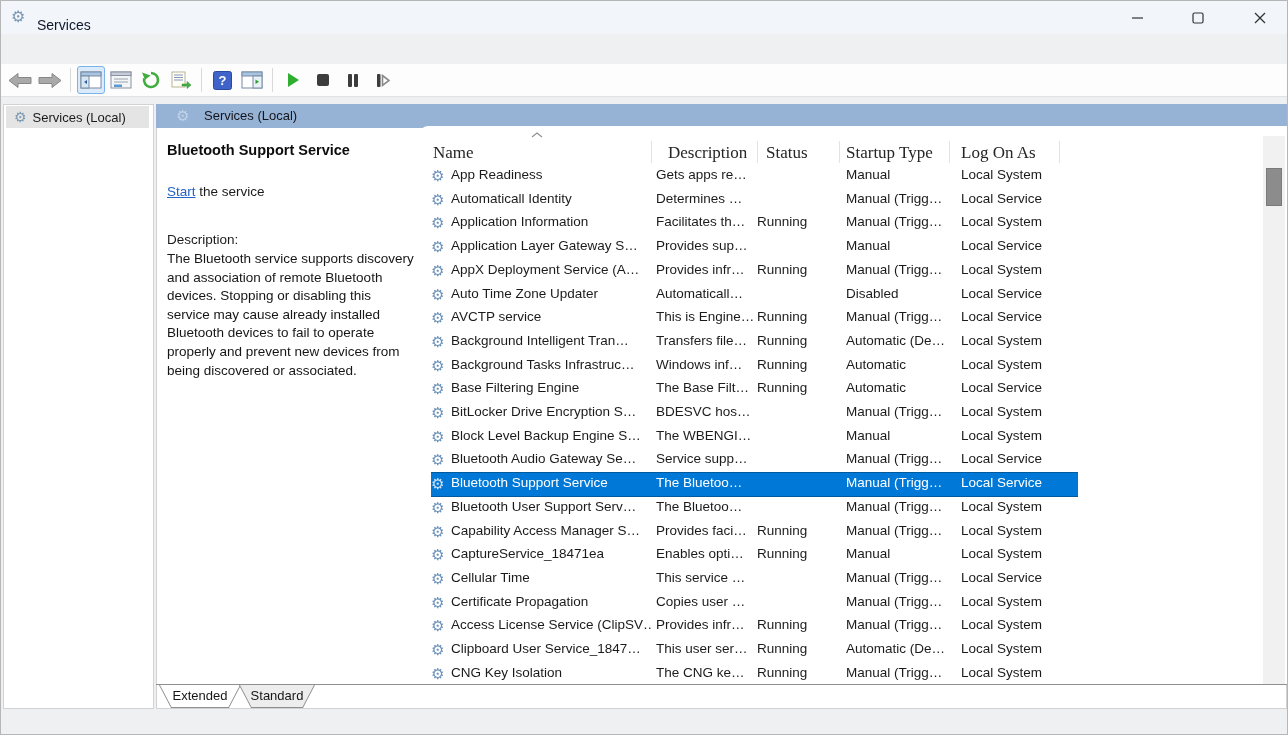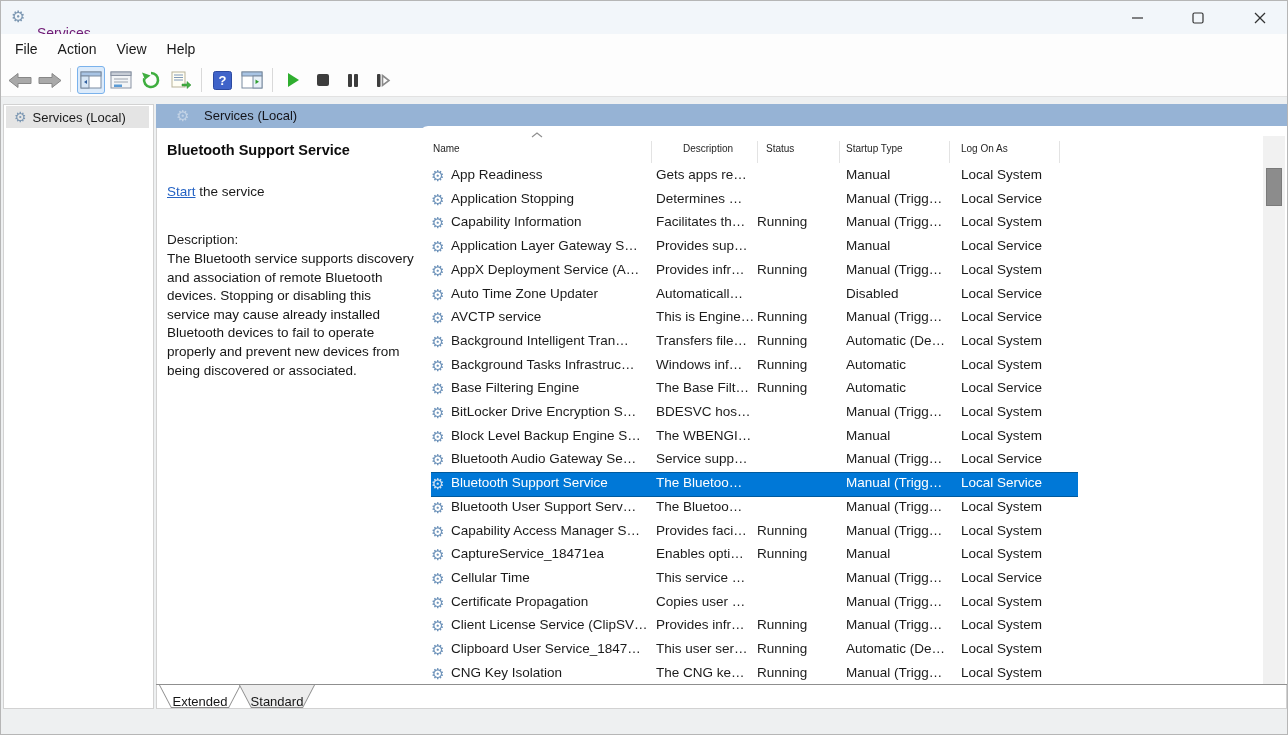--- a/index.html
+++ b/index.html
@@ -2,21 +2,21 @@
 <html><head>
 <meta charset="utf-8">
 <style>
   html,body{margin:0;padding:0;}
   body{font-family:"Liberation Sans",sans-serif;-webkit-font-smoothing:antialiased;}
   #stage{position:relative;width:1288px;height:735px;background:#eef0f1;overflow:hidden;
          border:1px solid #b6b6b6;box-sizing:border-box;color:#1b1b1b;}
   
   .titlebar{position:absolute;left:0;top:0;width:1288px;height:33px;background:#f2f6fa;}
   .app-icon{position:absolute;left:10px;top:7px;font-size:16px;line-height:18px;color:#7d98b3;}
-  .title-text{position:absolute;left:36px;top:24px;font-size:14px;color:#701a75;}
+  .title-text{position:absolute;left:36px;top:16px;font-size:14px;color:#0f172a;}
   .win-btn{position:absolute;top:0;width:46px;height:33px;display:flex;align-items:center;justify-content:center;}
   .win-min{left:1114px;}.win-max{left:1174px;}.win-close{left:1236px;}
   
   .menubar{position:absolute;left:0;top:33px;width:1288px;height:30px;background:#fdfdfd;display:flex;align-items:center;padding-left:4px;box-sizing:border-box;}
   .menu-item{font-size:14px;color:#191919;padding:4px 10px;}
   
   .toolbar{position:absolute;left:0;top:63px;width:1288px;height:33px;background:#fdfdfd;border-bottom:1px solid #e2e2e2;display:flex;align-items:center;padding-left:4px;box-sizing:border-box;}
   .tool-btn{height:28px;min-width:28px;display:flex;align-items:center;justify-content:center;margin:0 1px;border:1px solid transparent;border-radius:3px;box-sizing:border-box;}
   .tool-btn.active{background:#dcebfb;border-color:#7ab2ec;}
   .tool-sep{width:1px;height:24px;background:#d9d9d9;margin:0 5px;}
@@ -31,21 +31,21 @@
   .band-title{position:absolute;left:48px;top:4px;font-size:13px;color:#14141a;}
   .list-surface{position:absolute;left:418px;top:125px;width:868px;height:558px;background:#ffffff;border-top-left-radius:9px;}
   
   .detail-title{position:absolute;left:166px;top:141px;width:250px;font-size:14.5px;font-weight:bold;color:#0d0d0d;}
   .start-line{position:absolute;left:166px;top:183px;font-size:13.5px;}
   .start-link{color:var(--link,#2563c4);text-decoration:underline;}
   .desc-label{position:absolute;left:166px;top:231px;font-size:13.5px;text-align:center;}
   .desc-text{position:absolute;left:166px;top:249px;width:250px;font-size:13.5px;line-height:18.6px;color:#161616;}
   
   .sort-caret{position:absolute;left:530px;top:131px;}
-  .col-label{position:absolute;top:142px;font-size:10px;color:#262626;white-space:nowrap;}
+  .col-label{position:absolute;top:142px;font-size:17px;color:#262626;white-space:nowrap;font-family:Liberation Serif, serif;}
   .hdr-sep{position:absolute;top:140px;width:1px;height:22px;background:#e3e3e3;}
   .hdr-hit{position:absolute;top:136px;height:27px;}
   
   .rows{position:absolute;left:430px;top:164px;width:647px;height:519px;overflow:hidden;}
   .row{position:absolute;left:0;width:647px;height:23px;font-size:13.5px;white-space:nowrap;}
   .row span{position:absolute;top:2px;overflow:hidden;text-overflow:clip;}
   .row .svc-icon{left:0;width:18px;top:1px;font-size:15px;line-height:20px;color:#6e93ba;}
   .row .c-name{left:20px;width:200px;}
   .row .c-desc{left:225px;width:102px;}
   .row .c-status{left:326px;width:75px;}
@@ -56,21 +56,21 @@
   
   .vscroll{position:absolute;left:1262px;top:135px;width:22px;height:548px;background:#f1f1f1;}
   .vthumb{position:absolute;left:3px;top:32px;width:16px;height:38px;background:#8c8c8c;border:1px solid #7a7a7a;box-sizing:border-box;}
   
   .tabline{position:absolute;left:155px;top:683px;width:1131px;height:1px;background:#8f8f8f;}
   .tab{position:absolute;top:684px;height:23px;}
   .tab .shape{position:absolute;inset:0;background:#8f8f8f;clip-path:polygon(0 0,100% 0,calc(100% - 12px) 100%,12px 100%);}
   .tab .fill{position:absolute;left:1px;right:1px;top:0;bottom:1px;clip-path:polygon(0 0,100% 0,calc(100% - 11.5px) 100%,11.5px 100%);}
   .tab.active .fill{background:#ffffff;}
   .tab.inactive .fill{background:#ededed;}
-  .tab .lbl{position:absolute;width:100%;top:9px;text-align:center;font-size:13px;color:#161616;}
+  .tab .lbl{position:absolute;width:100%;top:3px;text-align:center;font-size:13px;color:#161616;}
   .tab-extended{left:158px;width:82px;}
   .tab-standard{left:238px;width:76px;}
 </style>
 </head>
 <body>
 
 <div id="stage" style="--sel: #0078d7; --band: #96b3d5; --link: #2563c4;">
 
   <div class="titlebar">
     <span class="app-icon">⚙</span>
@@ -86,26 +86,20 @@
         </svg>
     </div>
     <div class="win-btn win-close">
       <svg width="12" height="12">
           <line x1="1" y1="1" x2="11" y2="11" stroke="#333" stroke-width="1.2"></line>
           <line x1="11" y1="1" x2="1" y2="11" stroke="#333" stroke-width="1.2"></line>
         </svg>
     </div>
   </div>
 
-  <div class="menubar">
-    <span class="menu-item">File</span>
-    <span class="menu-item">Action</span>
-    <span class="menu-item">View</span>
-    <span class="menu-item">Help</span>
-  </div>
 
   <div class="toolbar">
     <div class="tool-btn">
       <svg width="24" height="17" viewBox="0 0 24 17">
           <path d="M10 1.5 L10 5.5 L23 5.5 L23 11.5 L10 11.5 L10 15.5 L1 8.5 Z" fill="#a9a9a9" stroke="#878787"></path>
         </svg>
     </div>
     <div class="tool-btn">
       <svg width="24" height="17" viewBox="0 0 24 17">
           <path d="M14 1.5 L14 5.5 L1 5.5 L1 11.5 L14 11.5 L14 15.5 L23 8.5 Z" fill="#a9a9a9" stroke="#878787"></path>
@@ -205,50 +199,50 @@
 
   <svg class="sort-caret" width="12" height="6">
       <polyline points="1,5 6,1 11,5" fill="none" stroke="#8f8f8f" stroke-width="1.2"></polyline>
     </svg>
   <div class="hdr-hit" style="left:428px;width:222px;"></div>
   <div class="hdr-hit" style="left:650px;width:106px;"></div>
   <div class="hdr-hit" style="left:756px;width:82px;"></div>
   <div class="hdr-hit" style="left:838px;width:110px;"></div>
   <div class="hdr-hit" style="left:948px;width:110px;"></div>
   <span class="col-label" style="left:432px;">Name</span>
-  <span class="col-label" style="left:682px;text-align:center;">Description</span>
+  <span class="col-label" style="left:667px;text-align:center;">Description</span>
   <span class="col-label" style="left:765px;">Status</span>
   <span class="col-label" style="left:845px;">Startup Type</span>
   <span class="col-label" style="left:960px;">Log On As</span>
   <div class="hdr-sep" style="left:650px;"></div>
   <div class="hdr-sep" style="left:756px;"></div>
   <div class="hdr-sep" style="left:838px;"></div>
   <div class="hdr-sep" style="left:948px;"></div>
   <div class="hdr-sep" style="left:1058px;"></div>
 
   <div class="rows">
       <div class="row" style="top: 0px;">
       <span class="svc-icon">⚙</span>
       <span class="c-name">App Readiness</span>
       <span class="c-desc">Gets apps re…</span>
       <span class="c-status"></span>
       <span class="c-startup">Manual</span>
       <span class="c-logon">Local System</span>
     </div>
       <div class="row" style="top: 23.7px;">
       <span class="svc-icon">⚙</span>
-      <span class="c-name">Application Stopping</span>
+      <span class="c-name">Automaticall Identity</span>
       <span class="c-desc">Determines …</span>
       <span class="c-status"></span>
       <span class="c-startup">Manual (Trigg…</span>
       <span class="c-logon">Local Service</span>
     </div>
       <div class="row" style="top: 47.4px;">
       <span class="svc-icon">⚙</span>
-      <span class="c-name">Capability Information</span>
+      <span class="c-name">Application Information</span>
       <span class="c-desc">Facilitates th…</span>
       <span class="c-status">Running</span>
       <span class="c-startup">Manual (Trigg…</span>
       <span class="c-logon">Local System</span>
     </div>
       <div class="row" style="top: 71.1px;">
       <span class="svc-icon">⚙</span>
       <span class="c-name">Application Layer Gateway S…</span>
       <span class="c-desc">Provides sup…</span>
       <span class="c-status"></span>
@@ -370,21 +364,21 @@
       <div class="row" style="top: 426.6px;">
       <span class="svc-icon">⚙</span>
       <span class="c-name">Certificate Propagation</span>
       <span class="c-desc">Copies user …</span>
       <span class="c-status"></span>
       <span class="c-startup">Manual (Trigg…</span>
       <span class="c-logon">Local System</span>
     </div>
       <div class="row" style="top: 450.3px;">
       <span class="svc-icon">⚙</span>
-      <span class="c-name">Client License Service (ClipSV…</span>
+      <span class="c-name">Access License Service (ClipSV…</span>
       <span class="c-desc">Provides infr…</span>
       <span class="c-status">Running</span>
       <span class="c-startup">Manual (Trigg…</span>
       <span class="c-logon">Local System</span>
     </div>
       <div class="row" style="top: 474px;">
       <span class="svc-icon">⚙</span>
       <span class="c-name">Clipboard User Service_1847…</span>
       <span class="c-desc">This user ser…</span>
       <span class="c-status">Running</span>

